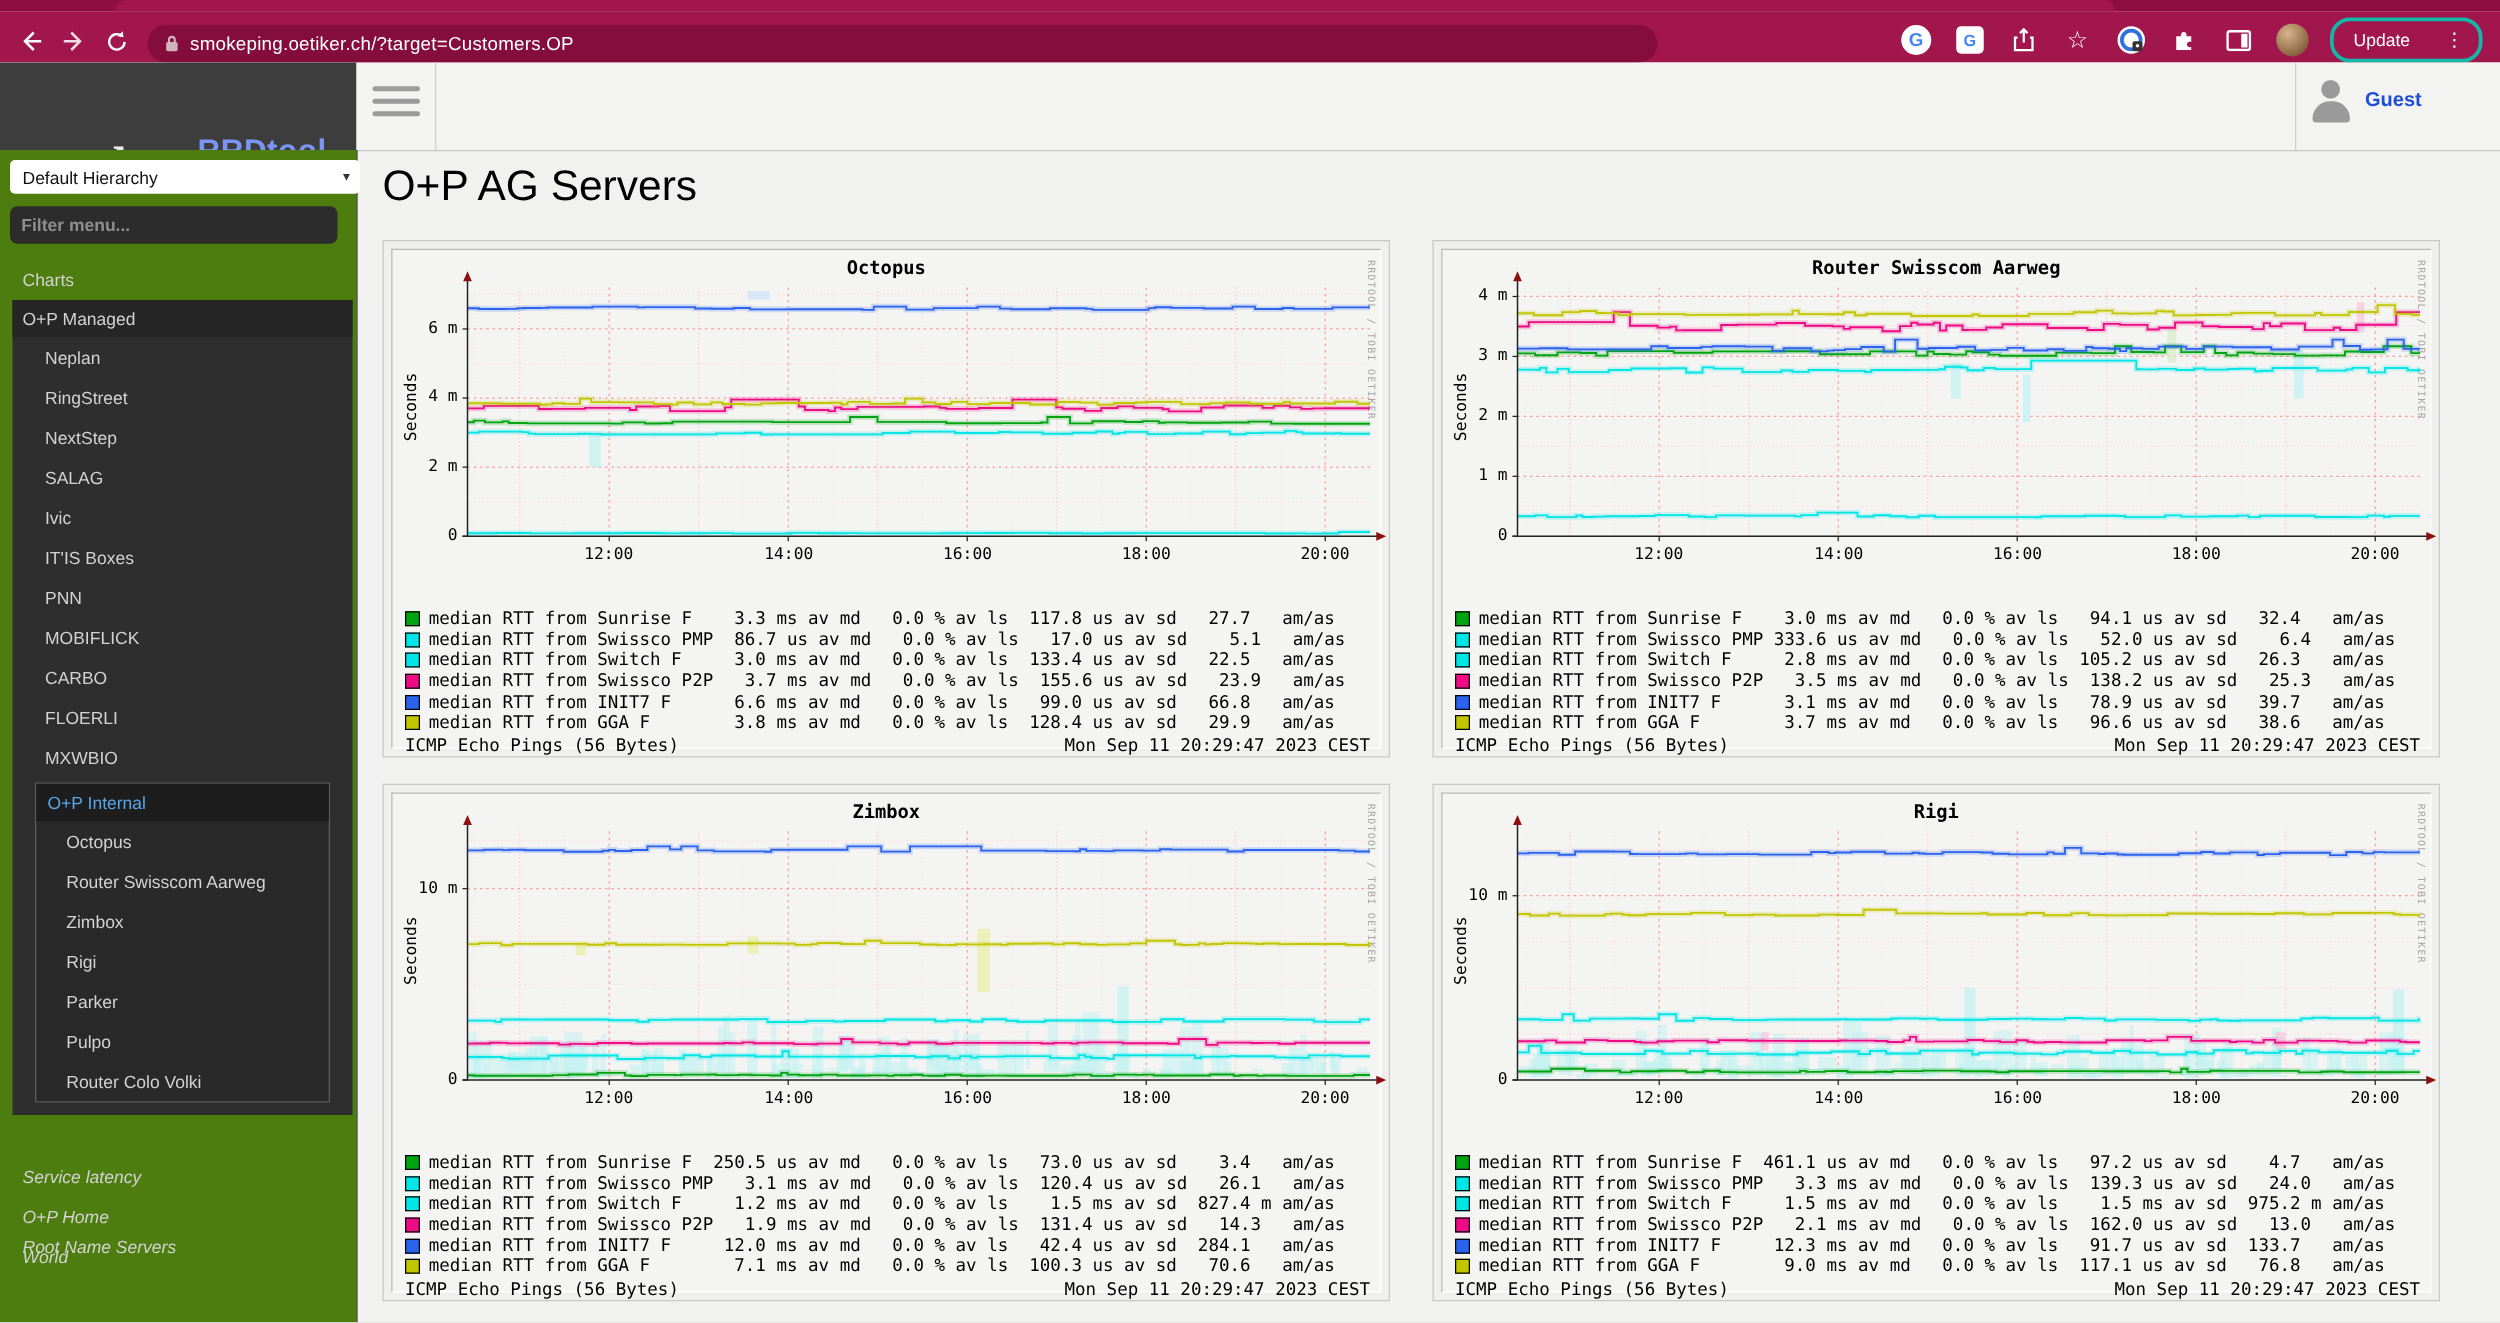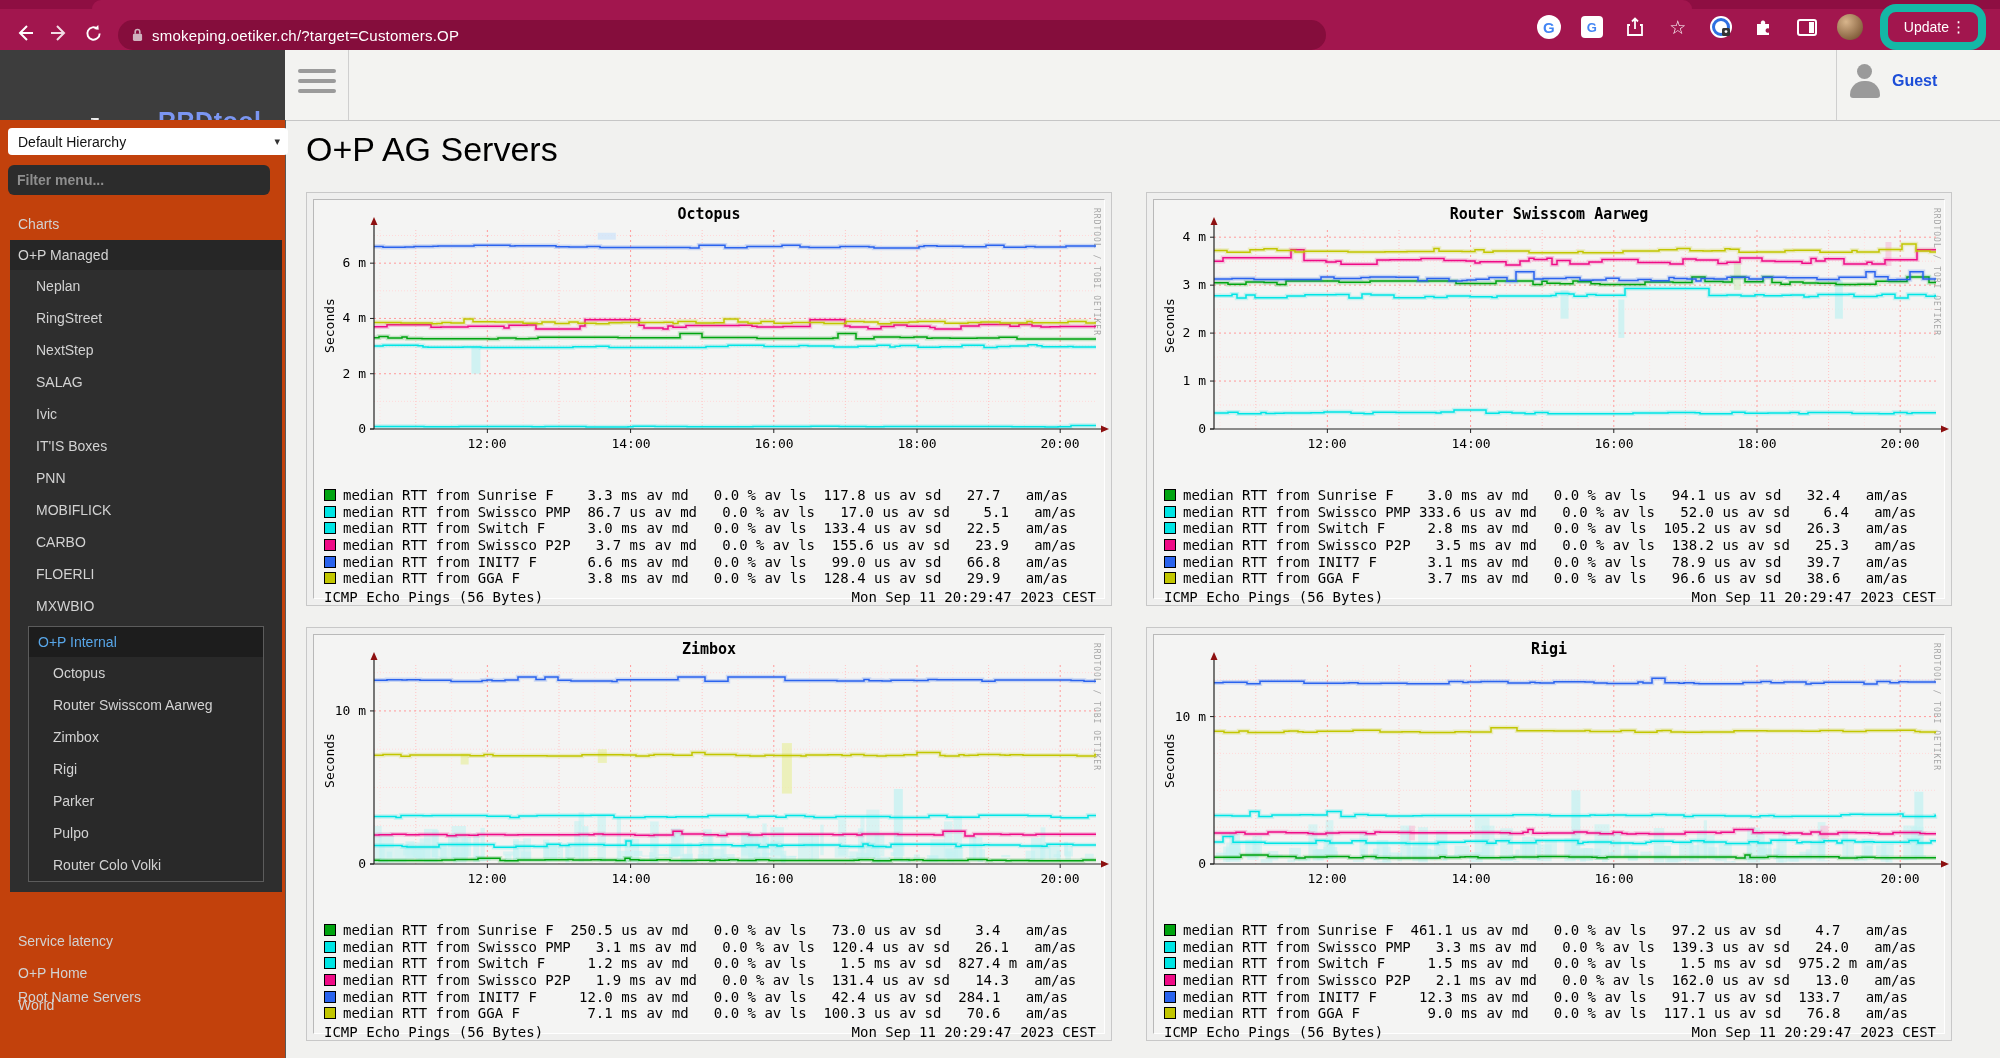--- a/index.html
+++ b/index.html
@@ -15,58 +15,58 @@
   #urlbar{margin-left:8px;width:1180px;height:30px;background:#850d3c;border-radius:15px;
           display:flex;align-items:center;padding:0 14px;color:#fff;font-size:15px;gap:9px;}
   #url-text{white-space:nowrap;letter-spacing:.2px;}
   #chrome-right{margin-left:auto;display:flex;align-items:center;gap:17px;padding-right:14px;}
   .cicon{width:26px;height:26px;display:flex;align-items:center;justify-content:center;}
   #google-badge{width:24px;height:24px;border-radius:50%;background:#fff;color:#4285F4;
                 font-weight:bold;font-size:15px;display:flex;align-items:center;justify-content:center;}
   #translate-badge{width:22px;height:22px;border-radius:4px;background:#fff;color:#4285F4;
                 font-weight:bold;font-size:13px;display:flex;align-items:center;justify-content:center;}
   #avatar{width:26px;height:26px;border-radius:50%;background:radial-gradient(circle at 35% 30%,#d8b58c,#8a6542 70%,#5d4026);}
-  #update-btn{height:30px;border:8px solid #14b8a6;border-radius:16px;color:#fff;font-size:14px;
-              display:flex;align-items:center;gap:2px;padding:0 12px 0 16px;font-weight:500;}
+  #update-btn{height:30px;border:3px solid #14b8a6;border-radius:16px;color:#fff;font-size:14px;
+              display:flex;align-items:center;gap:28px;padding:0 12px 0 16px;font-weight:500;}
   #update-btn .dots{font-size:15px;letter-spacing:0;}
 
   
   #appheader{left:0;top:50px;width:2000px;height:70px;background:#f3f3f1;border-bottom:1px solid #c6c6c6;}
   #logoblock{left:0;top:50px;width:285px;height:70px;background:#3d3d3d;}
   .logo-smoke{left:16px;top:63px;color:#ececec;font-size:31px;font-weight:bold;letter-spacing:1px;font-family:"DejaVu Serif",serif;}
   .logo-ping{left:84px;top:93px;color:#f08418;font-size:15px;font-weight:bold;font-style:italic;letter-spacing:3px;}
   .logo-rrd{left:158px;top:57px;color:#7b96f2;font-size:25px;font-weight:bold;letter-spacing:.5px;}
   .logo-rrdsub{left:160px;top:86px;color:#cdcdcd;font-size:11.5px;}
   #hamburger{left:298px;top:69px;width:38px;height:32px;}
   #hamburger div{height:4px;background:#9b9b9b;border-radius:2px;margin-bottom:6px;}
   .vdiv{width:1px;background:#cfcfcf;top:50px;height:70px;}
   #guest{left:1848px;top:62px;display:flex;align-items:center;gap:10px;}
   #guest-icon{width:34px;height:38px;position:relative;}
   #guest-icon .head{position:absolute;left:9px;top:2px;width:15px;height:15px;border-radius:50%;background:#9a9a9a;}
   #guest-icon .body{position:absolute;left:2px;top:19px;width:30px;height:17px;border-radius:14px 14px 3px 3px;background:#9a9a9a;}
   #guest-label{font-size:16px;font-weight:bold;color:#1d4ed8;}
 
   
-  #sidebar{left:0;top:120px;width:285px;height:938px;background:#c2410c;border-right:1px solid #585858;}
+  #sidebar{left:0;top:120px;width:285px;height:938px;background:#4d7c0f;border-right:1px solid #585858;}
   #hier-select{left:8px;top:8px;width:262px;height:27px;background:#fff;border-radius:4px;
                display:flex;align-items:center;justify-content:space-between;padding:0 8px 0 10px;
                font-size:14px;color:#111;}
   #hier-select .chev{font-size:11px;color:#333;}
   #filter-input{left:8px;top:45px;width:244px;height:14px;background:#2c2c2c;border:none;border-radius:6px;
                 padding:8px 9px;color:#b5b5b5;font-size:14px;outline:none;font-weight:bold;}
   #filter-input::placeholder{color:#8e8e8e;}
   .sitem{color:#d2d2d2;font-size:14px;height:32px;display:flex;align-items:center;}
   #charts-item{left:0;top:88px;width:285px;padding-left:18px;box-sizing:border-box;}
   #managed-group{left:10px;top:120px;width:272px;background:#2e2e2e;padding-bottom:8px;}
   #managed-label{background:#262626;padding-left:8px;height:30px;}
   .mitem{padding-left:26px;height:32px;}
   #internal-group{margin:4px 18px 2px 18px;border:1px solid #5c5c5c;background:#292929;}
   #internal-label{background:#1d1d1d;color:#58a6e8;padding-left:9px;height:30px;}
   .iitem{padding-left:24px;height:32px;}
-  .bitem{width:327px;padding-left:18px;box-sizing:border-box;}
+  .bitem{width:327px;padding-left:18px;box-sizing:border-box;font-style:italic;}
 
   
   #page-title{left:306px;top:130px;font-size:34px;color:#000;}
   .panel{width:792px;height:400px;background:#efefee;border:1px solid #c8c8c8;padding:6px;}
   .graph{position:relative;width:792px;height:400px;background:#f4f4f3;
          border-top:1px solid #b9b9b9;border-left:1px solid #b9b9b9;
          border-right:1px solid #fff;border-bottom:1px solid #fff;box-sizing:border-box;
          font-family:"DejaVu Sans Mono",monospace;}
   .gtitle{position:absolute;left:0;top:5px;width:100%;text-align:center;font-size:15px;font-weight:bold;color:#000;}
   .gylabel{position:absolute;left:-30px;top:118px;width:90px;text-align:center;font-size:13px;color:#000;

